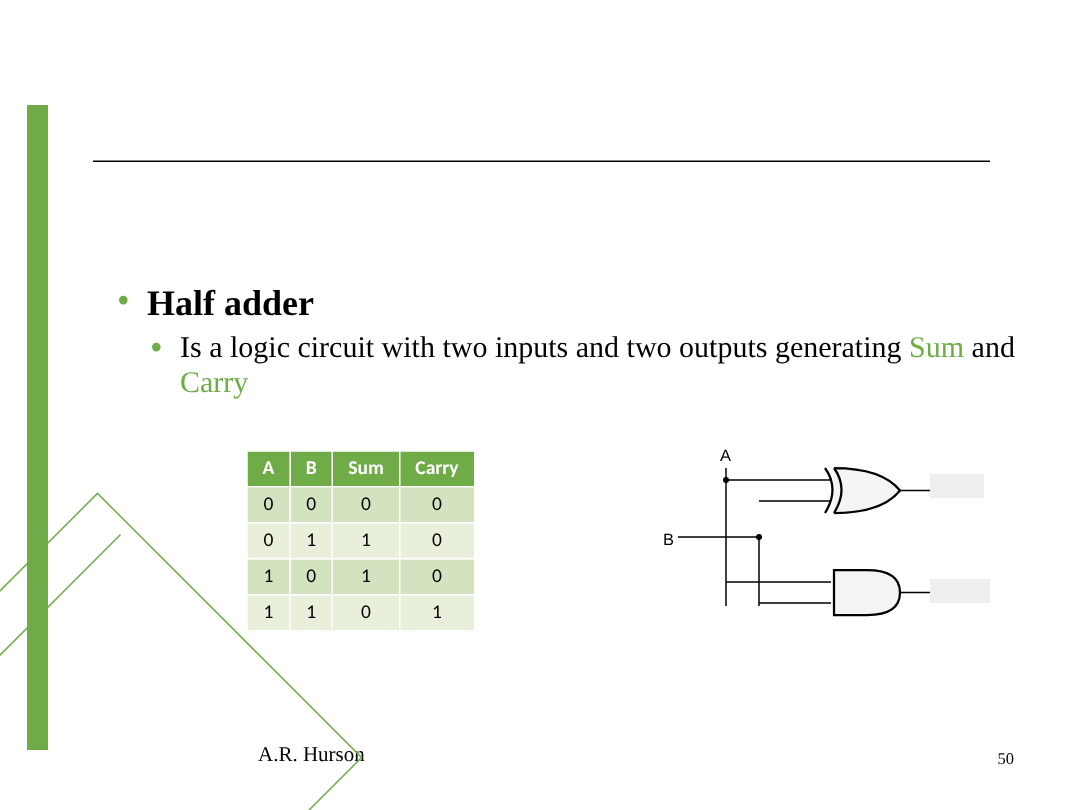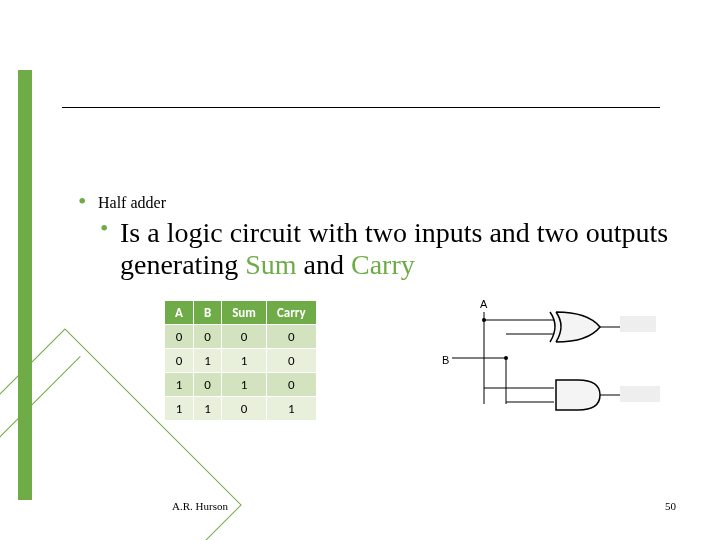--- a/index.html
+++ b/index.html
@@ -80,30 +80,30 @@
   .bullet-l1::before {
     content: "•";
     position: absolute;
     left: 0;
     top: -2px;
     color: #6fac47;
     font-size: 24px;
     font-style: normal;
   }
   .heading {
-    font-weight: normal;
-    font-size: 16px;
+    font-weight: bold;
+    font-size: 24px;
     margin-top: 25px;
   }
   .bullet-l2 {
     position: relative;
     padding-left: 20px;
     margin-left: 22px;
     margin-top: 4px;
-    font-size: 28px;
+    font-size: 20px;
   }
   .bullet-l2::before {
     content: "•";
     position: absolute;
     left: 0;
     top: -2px;
     color: #6fac47;
     font-size: 24px;
   }
   .green-word { color: #6fac47; }
@@ -143,21 +143,21 @@
     font-family: Arial, sans-serif;
     font-size: 11px;
   }
   .circuit svg { position: absolute; top: 0; left: 0; }
   .lbl { position: absolute; font-size: 11px; }
 
   .footer-author {
     position: absolute;
     bottom: 28px;
     left: 172px;
-    font-size: 11px;
+    font-size: 14px;
     font-family: "Times New Roman", serif;
   }
   .footer-page {
     position: absolute;
     bottom: 28px;
     right: 44px;
     font-size: 11px;
     font-family: "Times New Roman", serif;
   }
 </style>

